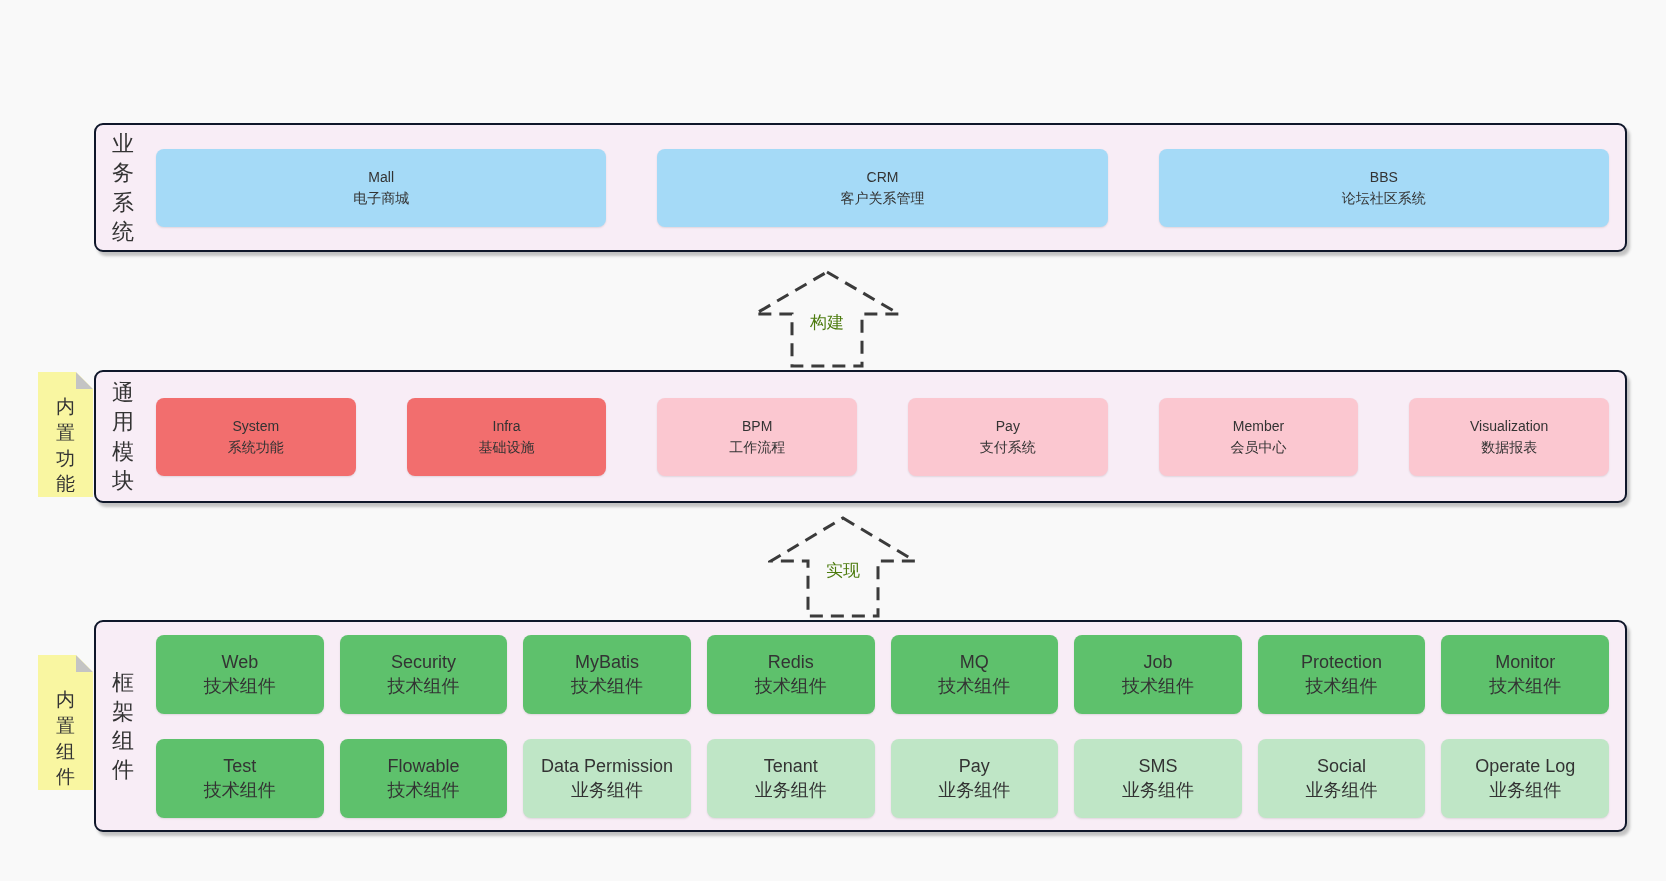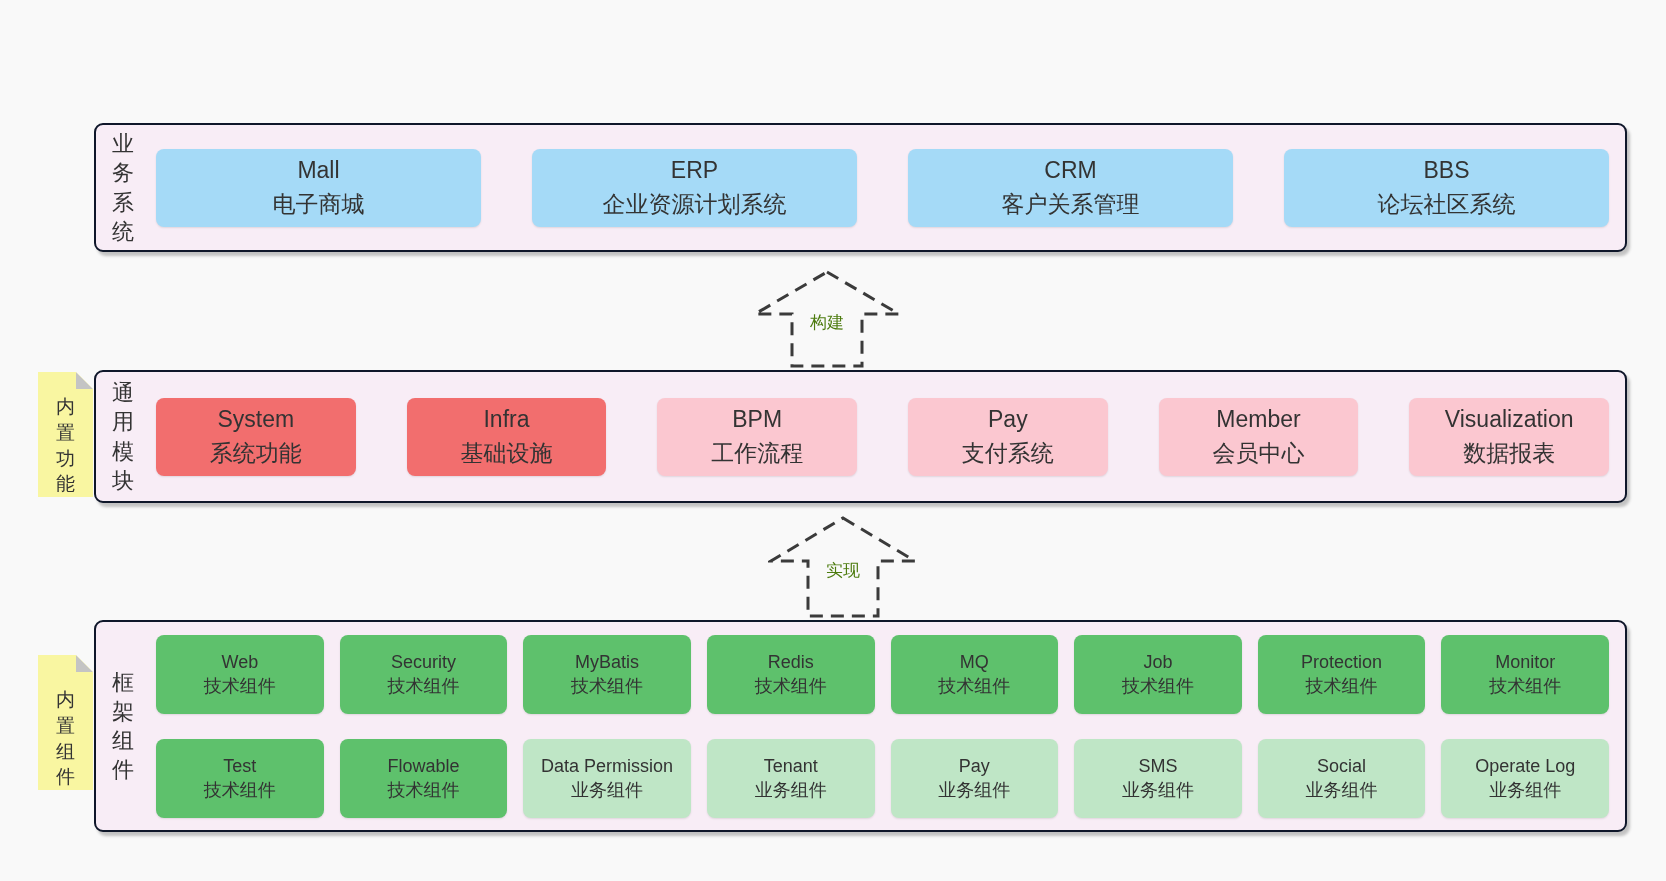--- a/index.html
+++ b/index.html
@@ -14,21 +14,21 @@
   .panel-components{top:620px;height:212px;}
 
   .v-label{width:30px;margin-right:18px;font-size:22px;line-height:1.33;text-align:center;
            word-break:break-all;color:#333;flex:0 0 auto;}
 
   .box-row{flex:1;display:flex;gap:51px;}
   .box-row.eight{gap:16px;}
   .rows{flex:1;display:flex;flex-direction:column;gap:25px;}
 
   .box{flex:1;height:78px;border-radius:8px;display:flex;flex-direction:column;justify-content:center;
-       align-items:center;text-align:center;font-size:23px;line-height:1.45;color:#333;
+       align-items:center;text-align:center;font-size:14px;line-height:1.45;color:#333;
        box-shadow:0 1px 2px rgba(0,0,0,0.10);padding:2px 4px;box-sizing:border-box;}
   .box-row.eight .box{height:79px;font-size:18px;line-height:1.35;}
   .box.blue{background:#a5daf7;}
   .box.red{background:#f26e6e;}
   .box.pink{background:#fbc7d0;}
   .box.green{background:#5ec16c;}
   .box.light{background:#bfe6c6;}
 
   
   .sticky{position:absolute;left:38px;width:55px;background:#f9f6a1;z-index:3;
@@ -54,24 +54,20 @@
 <div class="canvas">
 
   <section class="panel panel-business">
     <div class="v-label">业务系统</div>
     <div class="box-row">
       <div class="box blue">
         <div>Mall</div>
         <div>电子商城</div>
       </div>
       <div class="box blue">
-        <div>ERP</div>
-        <div>企业资源计划系统</div>
-      </div>
-      <div class="box blue">
         <div>CRM</div>
         <div>客户关系管理</div>
       </div>
       <div class="box blue">
         <div>BBS</div>
         <div>论坛社区系统</div>
       </div>
     </div>
   </section>
 

